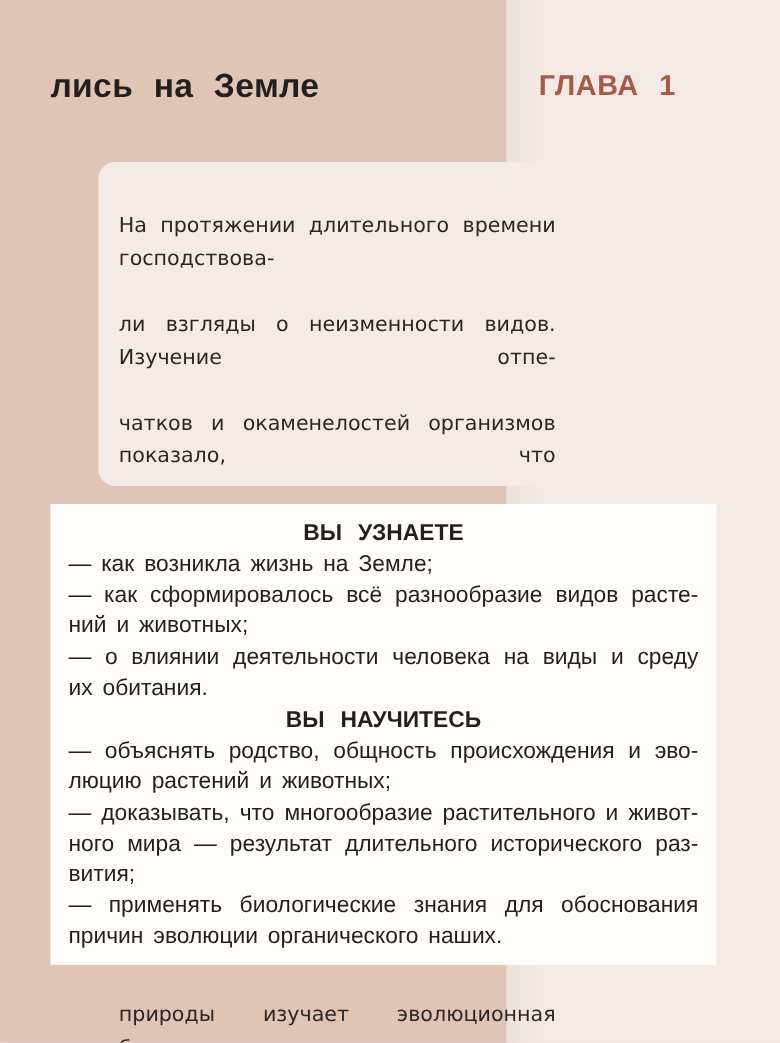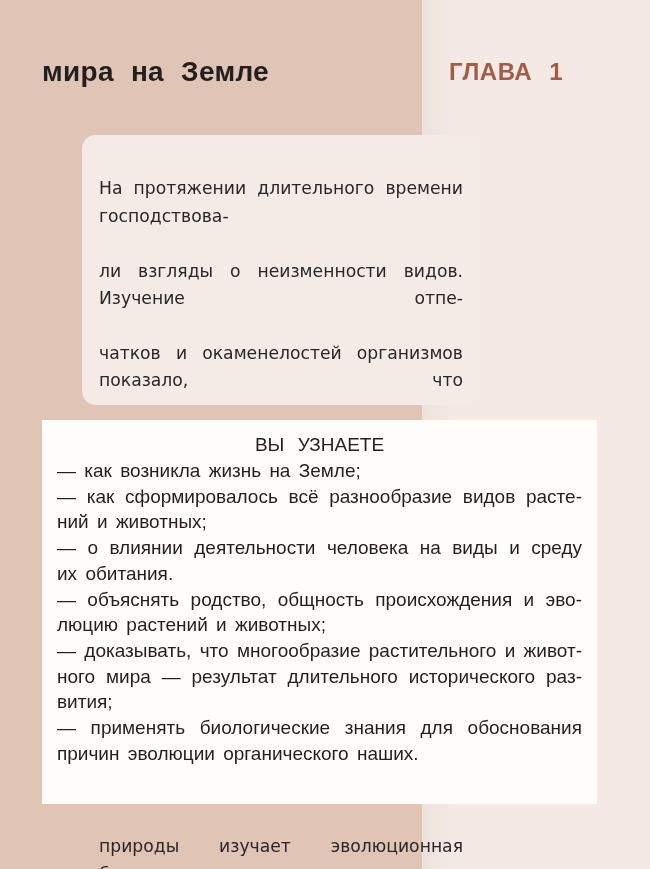--- a/index.html
+++ b/index.html
@@ -43,39 +43,39 @@
     }
     .intro-line { display: block; text-align: justify; text-align-last: justify; }
     .intro-line.last { text-align-last: left; }
     .goals-box {
       position: absolute; left: 42px; top: 420px; width: 555px; height: 384px;
       background: #fffdfc;
       box-sizing: border-box; padding: 12px 15px 0 15px;
     }
     .section-heading {
       font-family: "Liberation Sans", sans-serif;
-      font-weight: normal; font-size: 19px; line-height: 26px;
+      font-weight: bold; font-size: 19px; line-height: 26px;
       text-align: center; color: #231f1e; word-spacing: 8px; margin: 0;
     }
     .goal-list { margin: 0; padding: 0; list-style: none; }
     .goal-line {
       display: block; font-family: "Liberation Sans", sans-serif;
       font-size: 19px; line-height: 25.7px; color: #231f1e;
       text-align: justify; text-align-last: justify; word-spacing: 3px;
     }
     .goal-line.last { text-align-last: left; }
   </style>
 </head>
 <body>
 
 <div class="left-panel"></div>
 <div class="right-fade"></div>
 
 <h1 class="page-title">
-  <span style="display:block">мира на Земле</span>
+  <span style="display:block">лись на Земле</span>
 </h1>
 
 <div class="chapter-label">ГЛАВА 1</div>
 
 <div class="intro-box">
   <div class="intro-text">
     <span class="intro-line">На протяжении длительного времени господствова-</span>
     <span class="intro-line">ли взгляды о неизменности видов. Изучение отпе-</span>
     <span class="intro-line">чатков и окаменелостей организмов показало, что</span>
     <span class="intro-line">в ходе исторического развития одни виды сменя-</span>
@@ -90,20 +90,21 @@
 <div class="goals-box">
   <h2 class="section-heading">ВЫ УЗНАЕТЕ</h2>
   <div class="goal-list">
     <span class="goal-line last">— как возникла жизнь на Земле;</span>
     <span class="goal-line">— как сформировалось всё разнообразие видов расте-</span>
     <span class="goal-line last">ний и животных;</span>
     <span class="goal-line">— о влиянии деятельности человека на виды и среду</span>
     <span class="goal-line last">их обитания.</span>
   </div>
 
+  <h2 class="section-heading" style="margin-top:1px">ВЫ НАУЧИТЕСЬ</h2>
   <div class="goal-list">
     <span class="goal-line">— объяснять родство, общность происхождения и эво-</span>
     <span class="goal-line last">люцию растений и животных;</span>
     <span class="goal-line">— доказывать, что многообразие растительного и живот-</span>
     <span class="goal-line">ного мира — результат длительного исторического раз-</span>
     <span class="goal-line last">вития;</span>
     <span class="goal-line">— применять биологические знания для обоснования</span>
     <span class="goal-line last">причин эволюции органического наших.</span>
   </div>
 </div>

